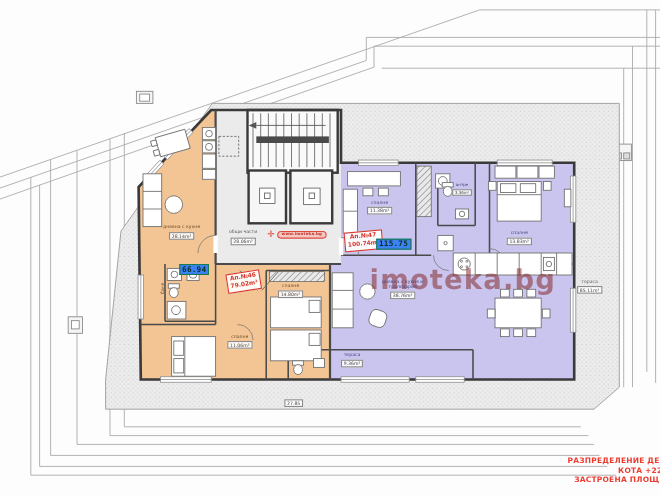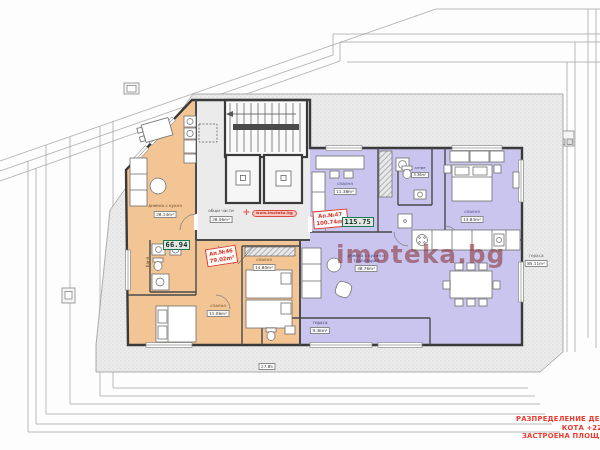--- a/index.html
+++ b/index.html
@@ -5,21 +5,21 @@
   html,body{margin:0;padding:0;}
   body{width:600px;height:450px;overflow:hidden;position:relative;background:#fdfdfd;
        font-family:"DejaVu Sans",sans-serif;}
   #canvas{position:absolute;inset:0;width:600px;height:450px;overflow:hidden;}
   svg{position:absolute;left:0;top:0;}
   .abs{position:absolute;white-space:nowrap;}
   .nm{transform:translateX(-50%);font-size:4.2px;line-height:1.1;color:#555;text-align:center;}
   .nm.o{color:#6b4e2a;} .nm.p{color:#47477e;} .nm.g{color:#666;}
   .ab{transform:translateX(-50%);font-size:4.2px;line-height:1.2;color:#444;background:rgba(255,255,255,.88);
       border:0.5px solid #8a8a8a;padding:0 1.5px;text-align:center;}
-  .badge{background:#e5e5e5;border:1px solid #177a50;color:#0b2e1e;
+  .badge{background:#3b82f6;border:1px solid #177a50;color:#0b2e1e;
          font:bold 7px "DejaVu Sans Mono",monospace;padding:0 1.5px;letter-spacing:.2px;}
   .aptlbl{border:1px solid #d6382d;background:rgba(255,255,255,.92);color:#d6382d;
           font-weight:bold;font-size:5.4px;line-height:1.25;text-align:center;padding:1px 2px;}
   .stamp{border:1px solid #dd4b3f;background:rgba(246,195,190,.9);color:#c33226;
          font-weight:bold;font-size:3.6px;line-height:1.5;border-radius:4px;padding:0 3px;letter-spacing:.2px;}
   .cross{color:#e0392e;font-size:8px;font-weight:bold;}
   .wmark{font-weight:bold;font-size:25px;color:#7f1d1d;opacity:.5;letter-spacing:1px;}
   .notes{right:-5px;top:415px;text-align:right;color:#ee3b30;font-weight:bold;
          font-size:6.8px;line-height:1.28;letter-spacing:.2px;}
 </style>

